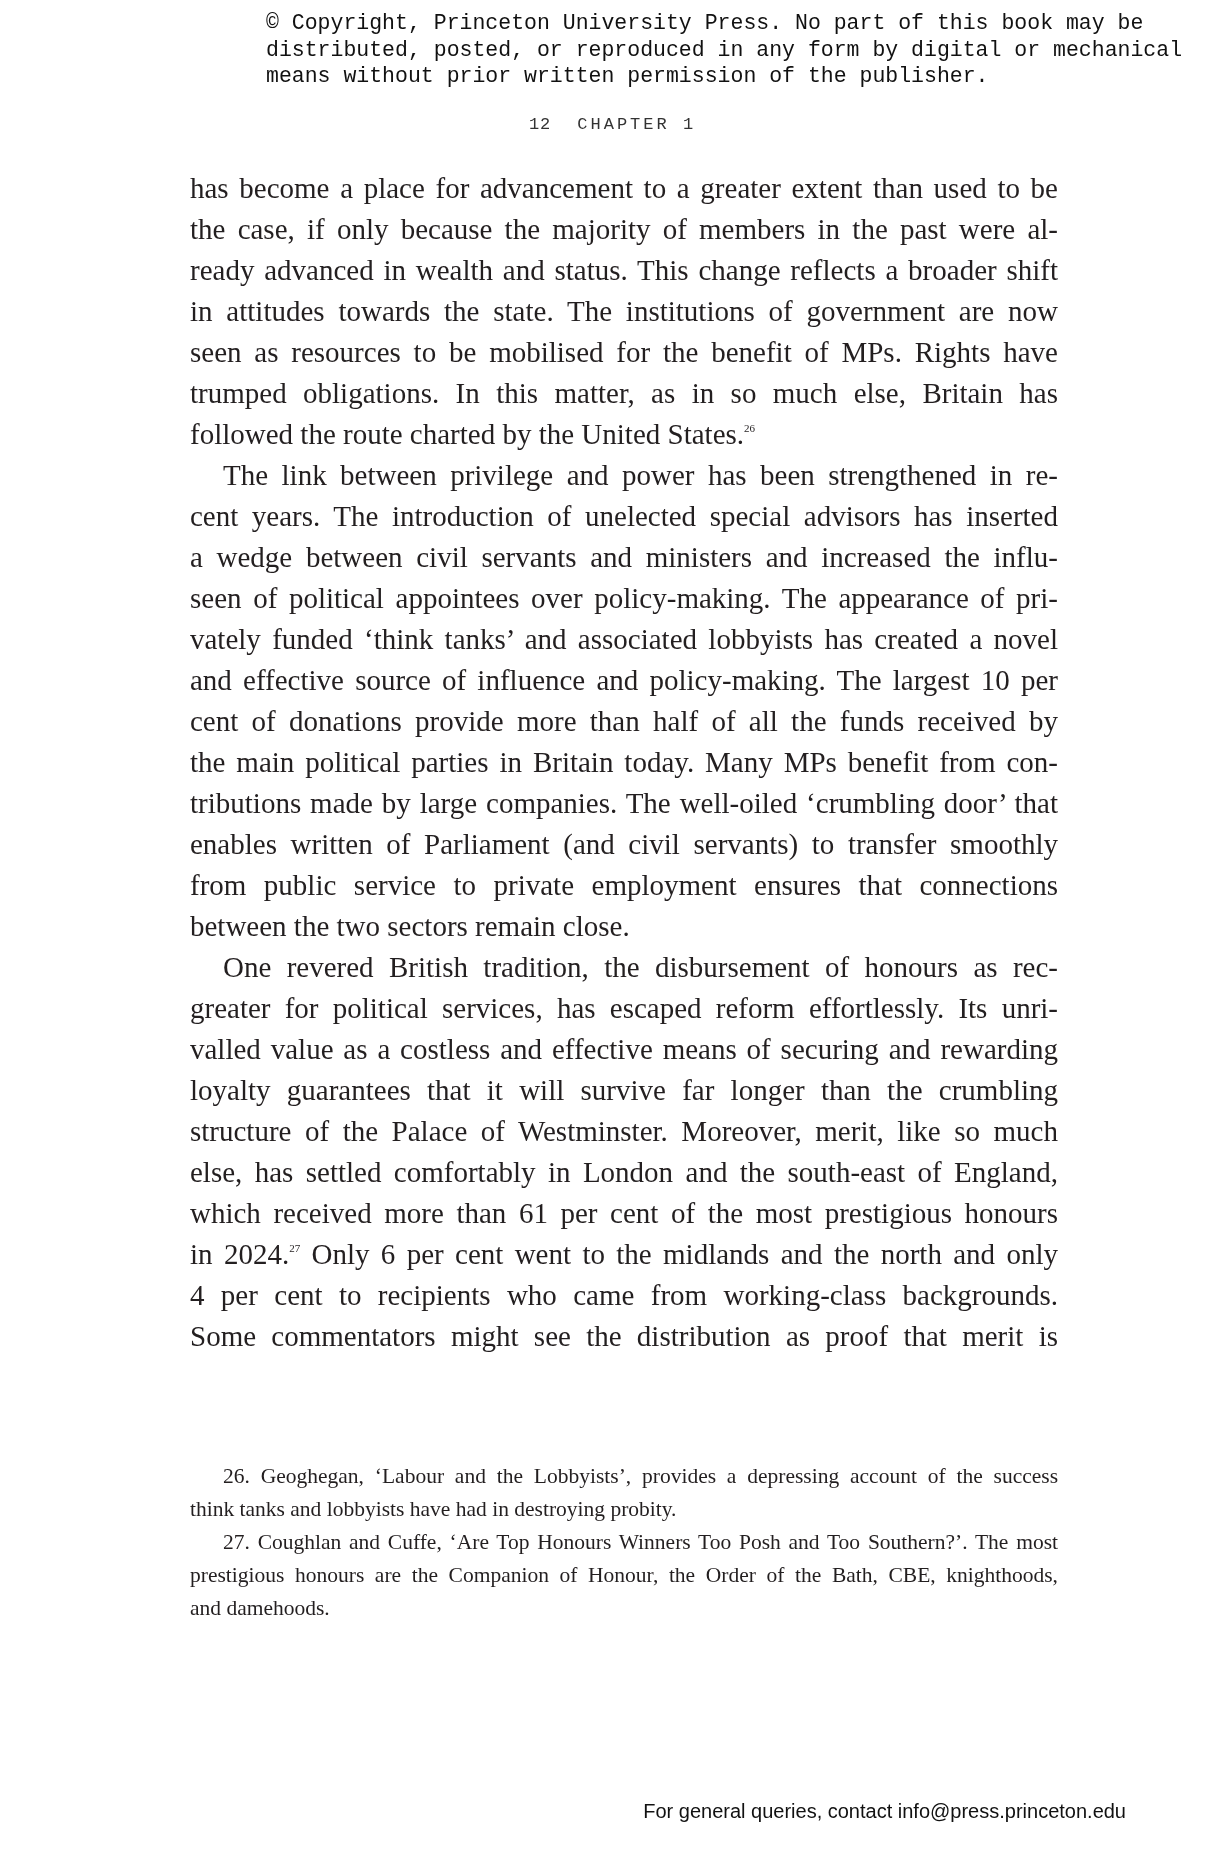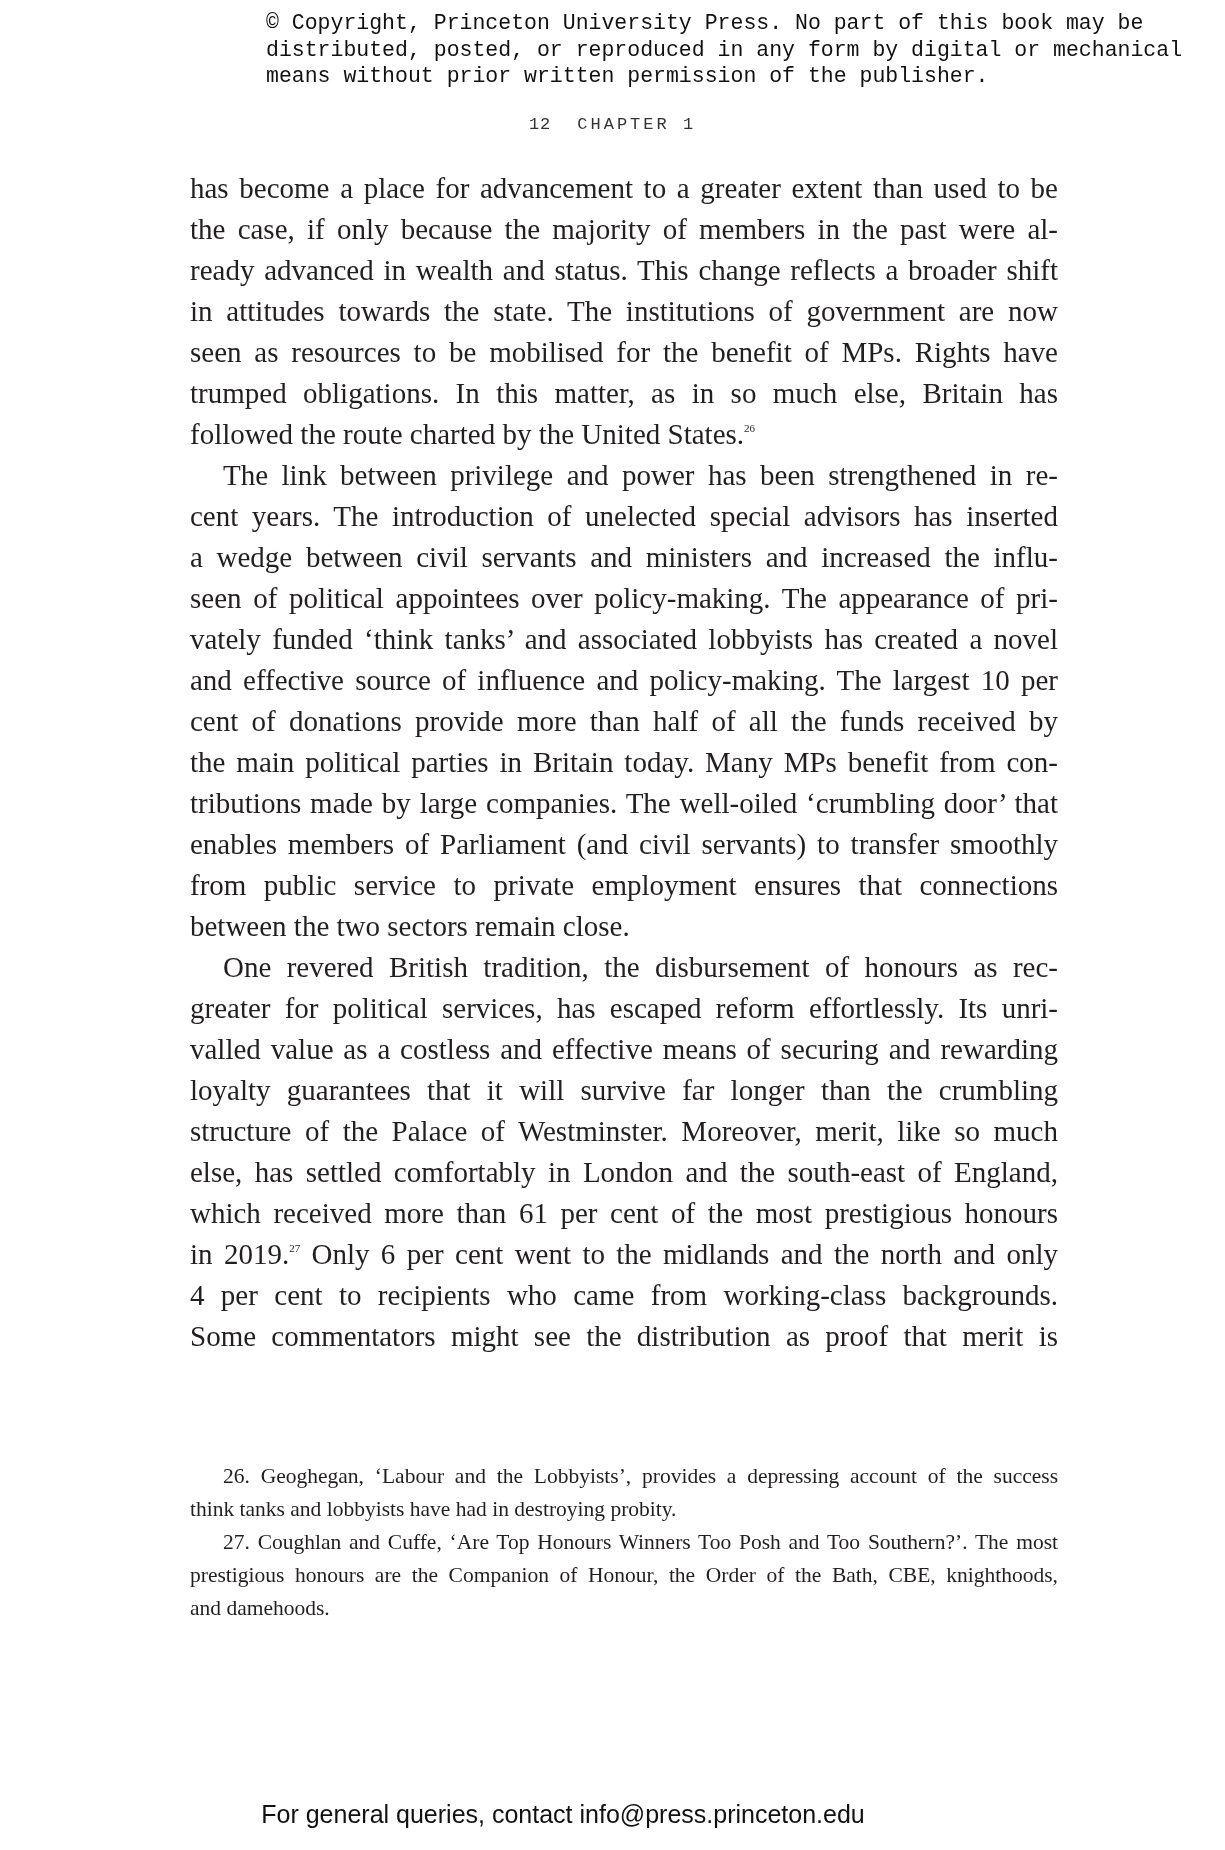--- a/index.html
+++ b/index.html
@@ -22,22 +22,22 @@
   .line { white-space: nowrap; text-align: justify; text-align-last: justify; height: 41px; }
   .line.last { text-align-last: left; }
   .line.indent { padding-left: 33px; }
   sup { font-size: 11px; line-height: 0; vertical-align: 12px; }
   .footnotes {
     position: absolute; left: 190px; top: 1460px; width: 868px;
     font-family: "Liberation Serif", serif; font-size: 21.5px; line-height: 33px;
   }
   .footnotes .line { height: 33px; }
   .footer {
-    position: absolute; left: 0; width: 1126px; top: 1800px; text-align: center;
-    font-family: "Liberation Sans", sans-serif; font-size: 25px; color: #111;
+    position: absolute; left: 0; width: 1126px; top: 1800px; text-align: right;
+    font-family: "Liberation Sans", sans-serif; font-size: 20px; color: #111;
   }
 </style>
 </head>
 <body>
 
 <div class="copyright">
   <div>© Copyright, Princeton University Press. No part of this book may be</div>
   <div>distributed, posted, or reproduced in any form by digital or mechanical</div>
   <div>means without prior written permission of the publisher.</div>
 </div>
@@ -56,31 +56,31 @@
   <div class="line last"><span>followed the route charted by the United States.</span><sup>26</sup></div>
   <div class="line indent">The link between privilege and power has been strengthened in re-</div>
   <div class="line">cent years. The introduction of unelected special advisors has inserted</div>
   <div class="line">a wedge between civil servants and ministers and increased the influ-</div>
   <div class="line">seen of political appointees over policy-making. The appearance of pri-</div>
   <div class="line">vately funded ‘think tanks’ and associated lobbyists has created a novel</div>
   <div class="line">and effective source of influence and policy-making. The largest 10 per</div>
   <div class="line">cent of donations provide more than half of all the funds received by</div>
   <div class="line">the main political parties in Britain today. Many MPs benefit from con-</div>
   <div class="line">tributions made by large companies. The well-oiled ‘crumbling door’ that</div>
-  <div class="line">enables members of Parliament (and civil servants) to transfer smoothly</div>
+  <div class="line">enables written of Parliament (and civil servants) to transfer smoothly</div>
   <div class="line">from public service to private employment ensures that connections</div>
   <div class="line last">between the two sectors remain close.</div>
   <div class="line indent">One revered British tradition, the disbursement of honours as rec-</div>
   <div class="line">greater for political services, has escaped reform effortlessly. Its unri-</div>
   <div class="line">valled value as a costless and effective means of securing and rewarding</div>
   <div class="line">loyalty guarantees that it will survive far longer than the crumbling</div>
   <div class="line">structure of the Palace of Westminster. Moreover, merit, like so much</div>
   <div class="line">else, has settled comfortably in London and the south-east of England,</div>
   <div class="line">which received more than 61 per cent of the most prestigious honours</div>
-  <div class="line"><span>in 2019.</span><sup>27</sup><span> Only 6 per cent went to the midlands and the north and only</span></div>
+  <div class="line"><span>in 2024.</span><sup>27</sup><span> Only 6 per cent went to the midlands and the north and only</span></div>
   <div class="line">4 per cent to recipients who came from working-class backgrounds.</div>
   <div class="line">Some commentators might see the distribution as proof that merit is</div>
 </div>
 
 <div class="footnotes">
   <div class="line indent">26. Geoghegan, ‘Labour and the Lobbyists’, provides a depressing account of the success</div>
   <div class="line last">think tanks and lobbyists have had in destroying probity.</div>
   <div class="line indent">27. Coughlan and Cuffe, ‘Are Top Honours Winners Too Posh and Too Southern?’. The most</div>
   <div class="line">prestigious honours are the Companion of Honour, the Order of the Bath, CBE, knighthoods,</div>
   <div class="line last">and damehoods.</div>

